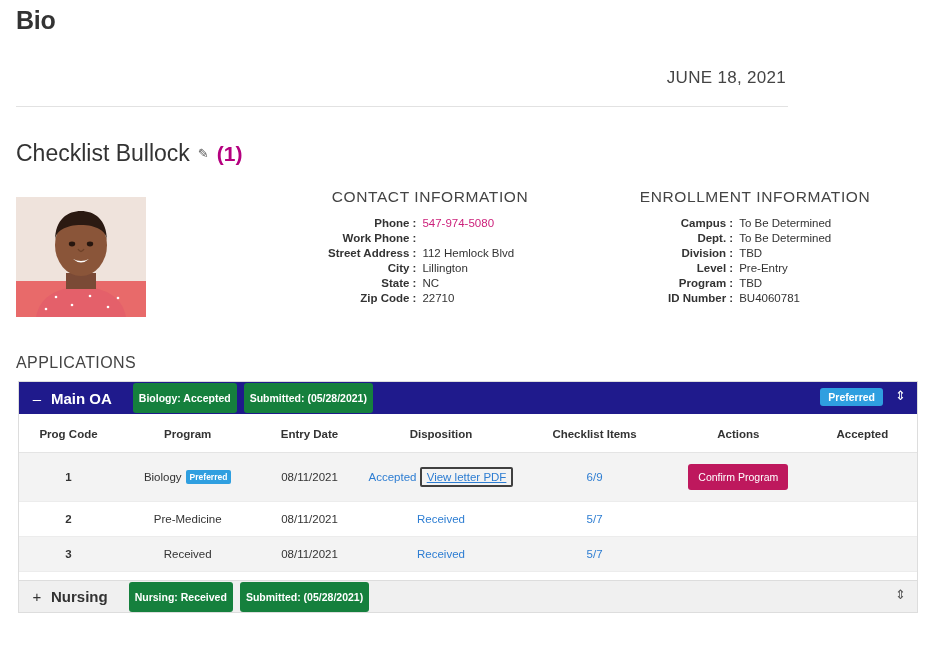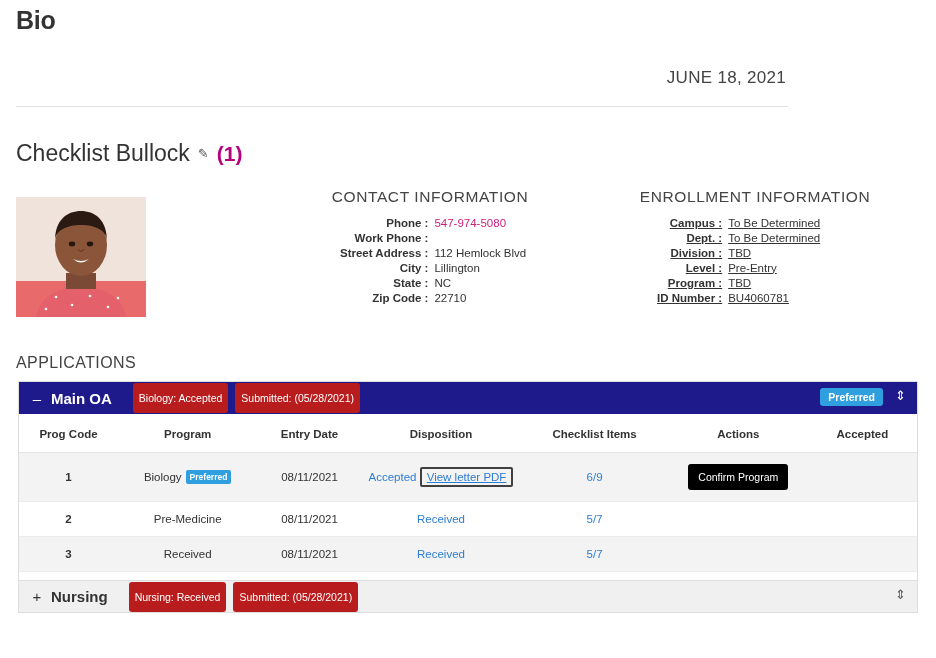--- a/index.html
+++ b/index.html
@@ -58,23 +58,23 @@
     display: table-cell; text-align: right; padding: 1.5px 6px 1.5px 0;
     font-size: 11.5px; color: #333; font-weight: bold; white-space: nowrap;
   }
   .info-val {
     display: table-cell; text-align: left; padding: 1.5px 0;
     font-size: 11.5px; color: #333; white-space: nowrap;
   }
   .info-val.pink { color: #cc1f7a; }
 
   #contact-block { left: 300px; top: 188px; width: 260px; }
-  #contact-block .info-rows { margin-left: 40px; }
+  #contact-block .info-rows { margin-left: 28px; }
   #enroll-block { left: 620px; top: 188px; width: 270px; }
-  #enroll-block .info-rows { margin-left: 37px; text-decoration: underline; }
+  #enroll-block .info-rows { margin-left: 48px; }
 
   
   .apps-title {
     position: absolute; left: 16px; top: 354px;
     font-size: 16px; color: #444; letter-spacing: 0.4px;
   }
   .apps-panel {
     position: absolute; left: 18px; top: 381px; width: 900px;
     border: 1px solid #dddddd; background: #fff;
   }
@@ -82,22 +82,22 @@
     background: #1f1a8c; color: #fff;
     height: 32px; display: flex; align-items: center;
     padding: 0 10px; position: relative;
   }
   .app-bar .toggle {
     width: 16px; text-align: center; font-size: 15px; color: #fff; cursor: pointer;
     margin-right: 6px;
   }
   .app-bar .app-name { font-size: 15px; font-weight: bold; margin-right: 21px; }
   .tag {
-    background: #b91c1c; color: #fff; font-size: 10.5px;
-    padding: 9px 6px; border-radius: 3px; margin-right: 7px; font-weight: normal;
+    background: #15803d; color: #fff; font-size: 10.5px;
+    padding: 9px 6px; border-radius: 3px; margin-right: 7px; font-weight: bold;
     white-space: nowrap;
   }
   .pref-badge {
     position: absolute; right: 34px; top: 6px;
     background: #2f9fe0; color: #fff; font-size: 10.5px; font-weight: bold;
     padding: 3px 8px; border-radius: 3px;
   }
   .sort-handle {
     position: absolute; right: 11px; top: 7px;
     font-size: 13px; color: #fff; cursor: pointer; line-height: 1;
@@ -134,21 +134,21 @@
     background: #2f9fe0; color: #fff; font-size: 8.5px; font-weight: bold;
     padding: 2px 4px; border-radius: 2px; margin-left: 4px;
     vertical-align: middle; position: relative; top: -1px;
   }
   .pdf-link {
     color: #2d7dd2; text-decoration: underline; cursor: pointer;
     border: 2px solid #404040; padding: 2px 5px; border-radius: 2px;
     font-size: 11.5px;
   }
   .confirm-btn {
-    display: inline-block; background: #000000; color: #fff;
+    display: inline-block; background: #be185d; color: #fff;
     font-size: 10.5px; padding: 7px 10px; border-radius: 3px;
     cursor: pointer; border: none; font-weight: normal;
   }
 
   .app-bar.collapsed {
     background: #f0f0f0; color: #333; height: 32px; border-top: 1px solid #ddd;
   }
   .app-bar.collapsed .toggle { color: #333; }
   .app-bar.collapsed .app-name { color: #333; }
   .app-bar.collapsed .sort-handle { color: #555; }

